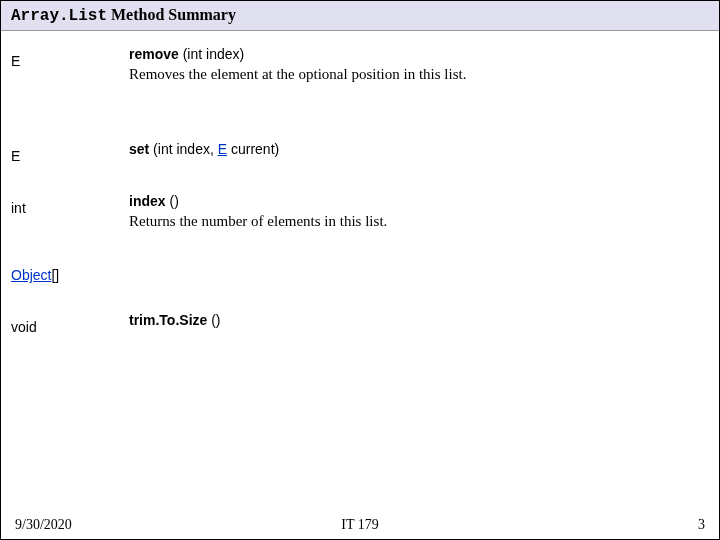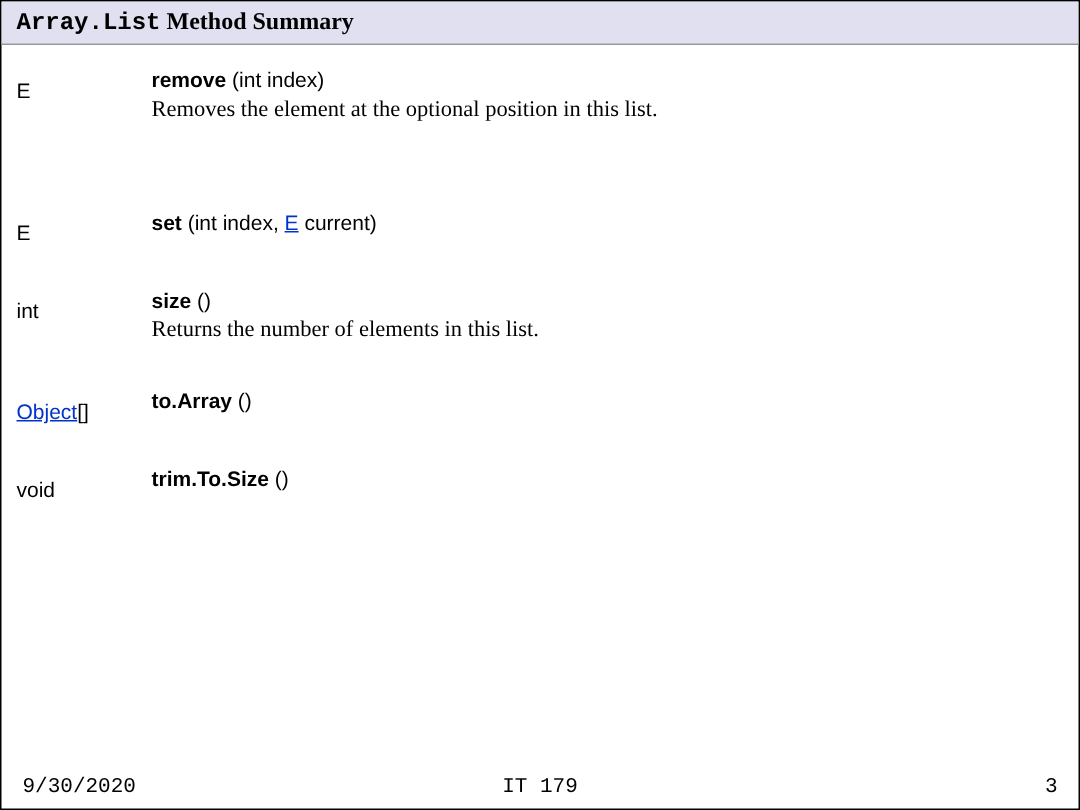--- a/index.html
+++ b/index.html
@@ -35,20 +35,21 @@
     flex-shrink: 0;
     font-family: Arial, sans-serif;
     font-size: 14px;
     color: #000;
     padding-top: 8px;
   }
   .ret a { color: #0033cc; text-decoration: underline; }
   .desc {
     flex: 1;
     line-height: 1.35;
+    margin-left: 28px;
   }
   .sig {
     font-family: Arial, sans-serif;
     font-size: 14px;
     color: #000;
   }
   .sig .mname { font-weight: bold; }
   .sig .param { }
   .sig .link { color: #0033cc; text-decoration: underline; }
   .body-text {
@@ -56,21 +57,21 @@
     font-size: 15px;
   }
   .footer {
     position: absolute;
     left: 0;
     right: 0;
     bottom: 6px;
     display: flex;
     justify-content: space-between;
     padding: 0 14px;
-    font-family: Liberation Mono, monospace;
+    font-family: Liberation Serif, serif;
     font-size: 14px;
     color: #000;
   }
   .footer .center { position: absolute; left: 50%; transform: translateX(-50%); }
 </style>
 </head>
 <body>
 
 <div class="title-bar">
   <span class="mono">Array.List</span><span> Method Summary</span>
@@ -92,29 +93,28 @@
   <div class="row">
     <div class="ret"><span>E</span></div>
     <div class="desc">
       <div class="sig"><span class="mname">set</span><span class="param"> (int index, </span><span class="link">E</span><span class="param"> current)</span></div>
     </div>
   </div>
 
   <div class="row">
     <div class="ret"><span>int</span></div>
     <div class="desc">
-      <div class="sig"><span class="mname">size</span><span class="param"> ()</span></div>
+      <div class="sig"><span class="mname">index</span><span class="param"> ()</span></div>
       <div class="body-text">Returns the number of elements in this list.</div>
     </div>
   </div>
 
   <div class="row">
     <div class="ret"><a href="#" class="link">Object</a><span>[]</span></div>
     <div class="desc">
-      <div class="sig"><span class="mname">to.Array</span><span class="param"> ()</span></div>
     </div>
   </div>
 
   <div class="row">
     <div class="ret"><span>void</span></div>
     <div class="desc">
       <div class="sig"><span class="mname">trim.To.Size</span><span class="param"> ()</span></div>
     </div>
   </div>
 

